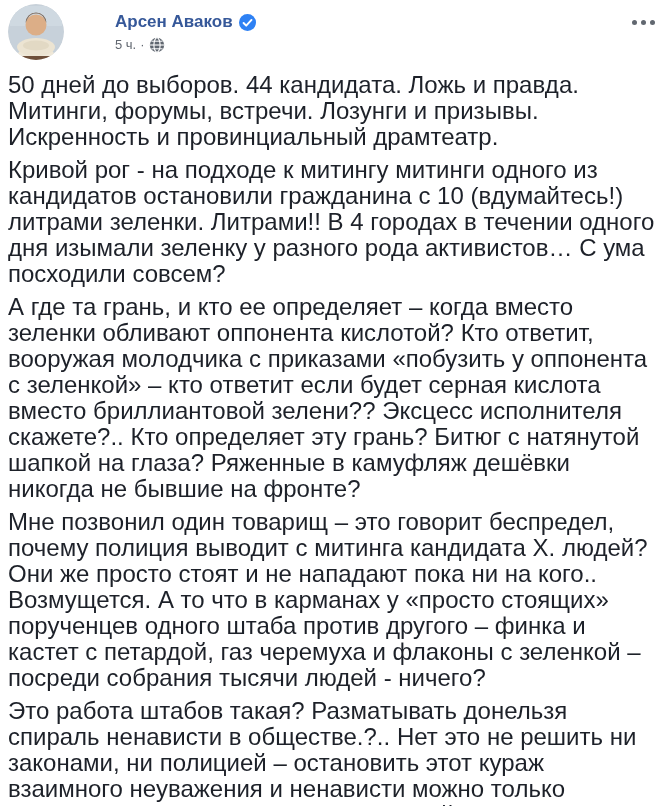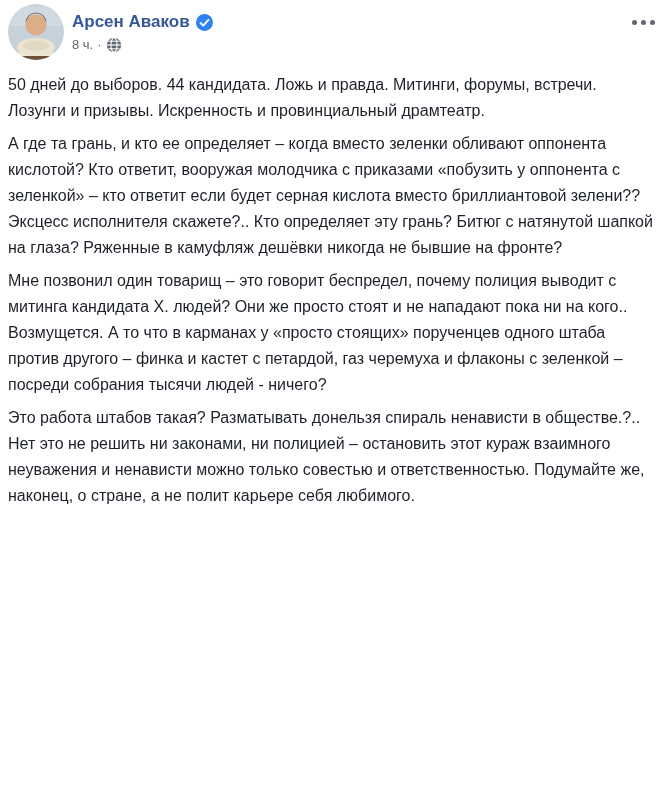--- a/index.html
+++ b/index.html
@@ -17,20 +17,21 @@
     overflow: hidden;
     position: relative;
     background: var(--color-background, #ffffff);
   }
   
   .header {
     display: flex;
     align-items: flex-start;
     padding: 4px 8px 0 8px;
     position: relative;
+    gap: 43px;
   }
   .avatar {
     width: 56px;
     height: 56px;
     border-radius: 50%;
     overflow: hidden;
     flex: 0 0 auto;
     box-shadow: inset 0 0 0 1px rgba(0,0,0,.08);
     cursor: pointer;
   }
@@ -95,21 +96,21 @@
     border-radius: 50%;
     background: var(--color-muted, #616770);
   }
   
   .content {
     margin-top: 12px;
     padding: 0 10px 0 8px;
   }
   .content p {
     margin: 0 0 7px 0;
-    font-size: 16px;
+    font-size: 24px;
     line-height: 26px;
     color: var(--color-body_text, #1d2129);
     white-space: pre-wrap;
   }
 </style>
 </head>
 <body>
 
 <div class="post">
 
@@ -132,21 +133,21 @@
       <div class="name-row">
         <a class="author" href="#">Арсен Аваков</a>
         <span class="verified">
           <svg viewBox="0 0 20 20">
             <circle cx="10" cy="10" r="10" style="fill:var(--color-verified_badge, #2e81f4)"></circle>
             <path d="M5.4 10.6 l3.1 3.1 L14.7 7" fill="none" stroke="#ffffff" stroke-width="2.3" stroke-linecap="round" stroke-linejoin="round"></path>
           </svg>
         </span>
       </div>
       <div class="meta-row">
-        <span class="timestamp">8 ч.</span>
+        <span class="timestamp">5 ч.</span>
         <span class="meta-sep">·</span>
         <span class="globe">
           <svg viewBox="0 0 16 16">
             <circle cx="8" cy="8" r="7.2" fill="#606770"></circle>
             <ellipse cx="8" cy="8" rx="3.1" ry="7.2" fill="none" stroke="#ffffff" stroke-width="1.1"></ellipse>
             <line x1="1" y1="8" x2="15" y2="8" stroke="#ffffff" stroke-width="1.1"></line>
             <path d="M2.4 4.2 h11.2 M2.4 11.8 h11.2" stroke="#ffffff" stroke-width="1.0" fill="none"></path>
           </svg>
         </span>
       </div>
@@ -155,18 +156,19 @@
     <button class="options-btn" aria-label="Options">
       <span class="dot"></span>
       <span class="dot"></span>
       <span class="dot"></span>
     </button>
 
   </div>
 
   <div class="content">
     <p>50 дней до выборов. 44 кандидата. Ложь и правда. Митинги, форумы, встречи. Лозунги и призывы. Искренность и провинциальный драмтеатр.</p>
+    <p>Кривой рог - на подходе к митингу митинги одного из кандидатов остановили гражданина с 10 (вдумайтесь!) литрами зеленки. Литрами!! В 4 городах в течении одного дня изымали зеленку у разного рода активистов… С ума посходили совсем?</p>
     <p>А где та грань, и кто ее определяет – когда вместо зеленки обливают оппонента кислотой? Кто ответит, вооружая молодчика с приказами «побузить у оппонента с зеленкой» – кто ответит если будет серная кислота вместо бриллиантовой зелени?? Эксцесс исполнителя скажете?.. Кто определяет эту грань? Битюг с натянутой шапкой на глаза? Ряженные в камуфляж дешёвки никогда не бывшие на фронте?</p>
     <p>Мне позвонил один товарищ – это говорит беспредел, почему полиция выводит с митинга кандидата Х. людей? Они же просто стоят и не нападают пока ни на кого.. Возмущется. А то что в карманах у «просто стоящих» порученцев одного штаба против другого – финка и кастет с петардой, газ черемуха и флаконы с зеленкой – посреди собрания тысячи людей - ничего?</p>
     <p>Это работа штабов такая? Разматывать донельзя спираль ненависти в обществе.?.. Нет это не решить ни законами, ни полицией – остановить этот кураж взаимного неуважения и ненависти можно только совестью и ответственностью. Подумайте же, наконец, о стране, а не полит карьере себя любимого.</p>
   </div>
 
 </div>
 
 </body></html>

